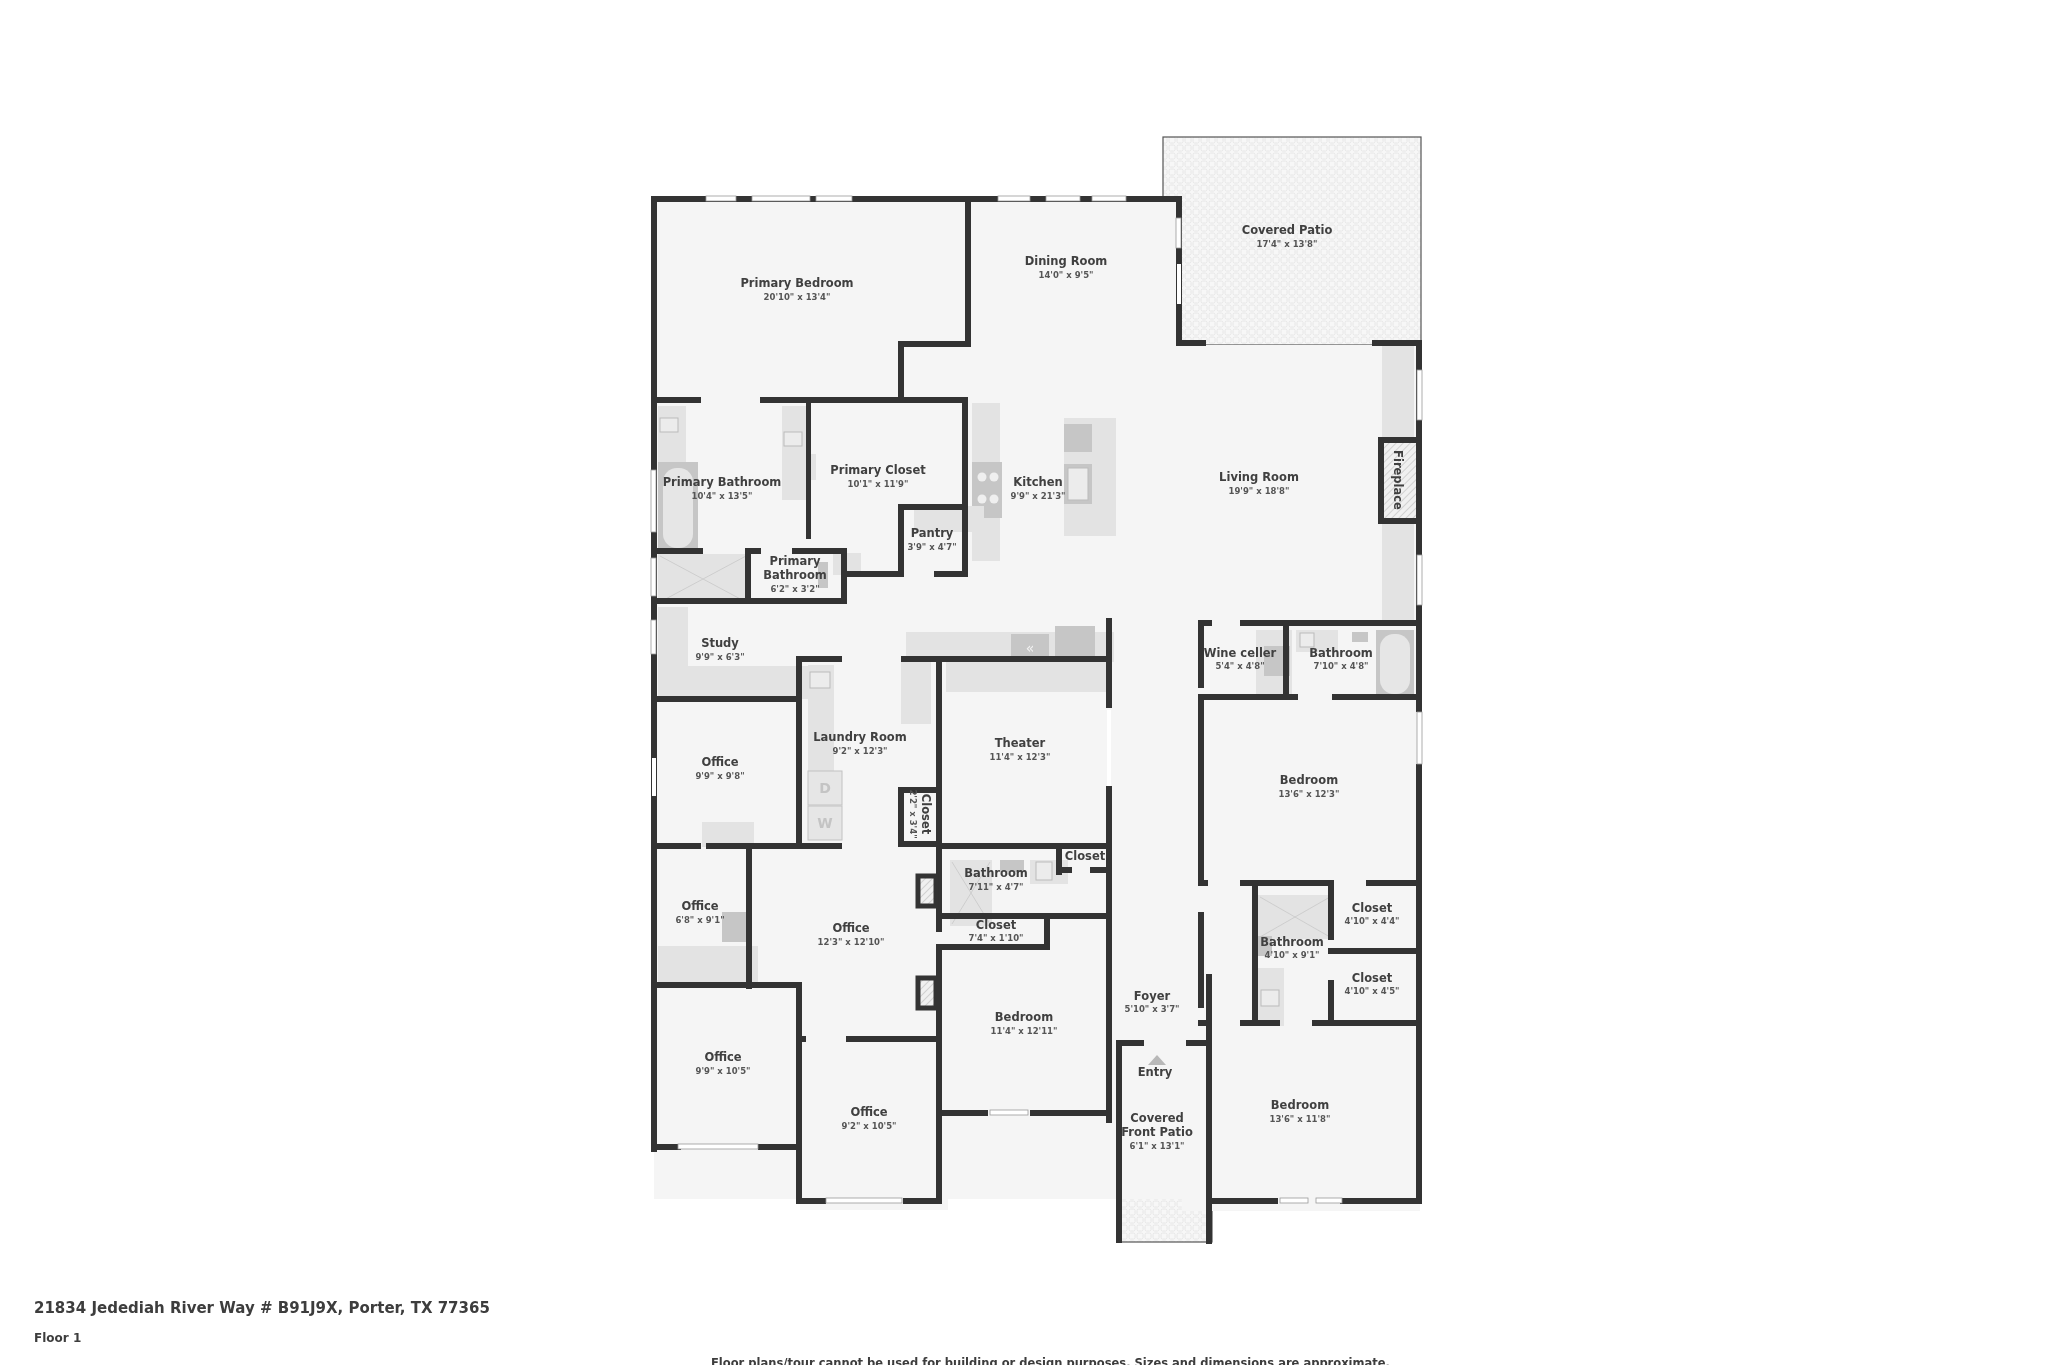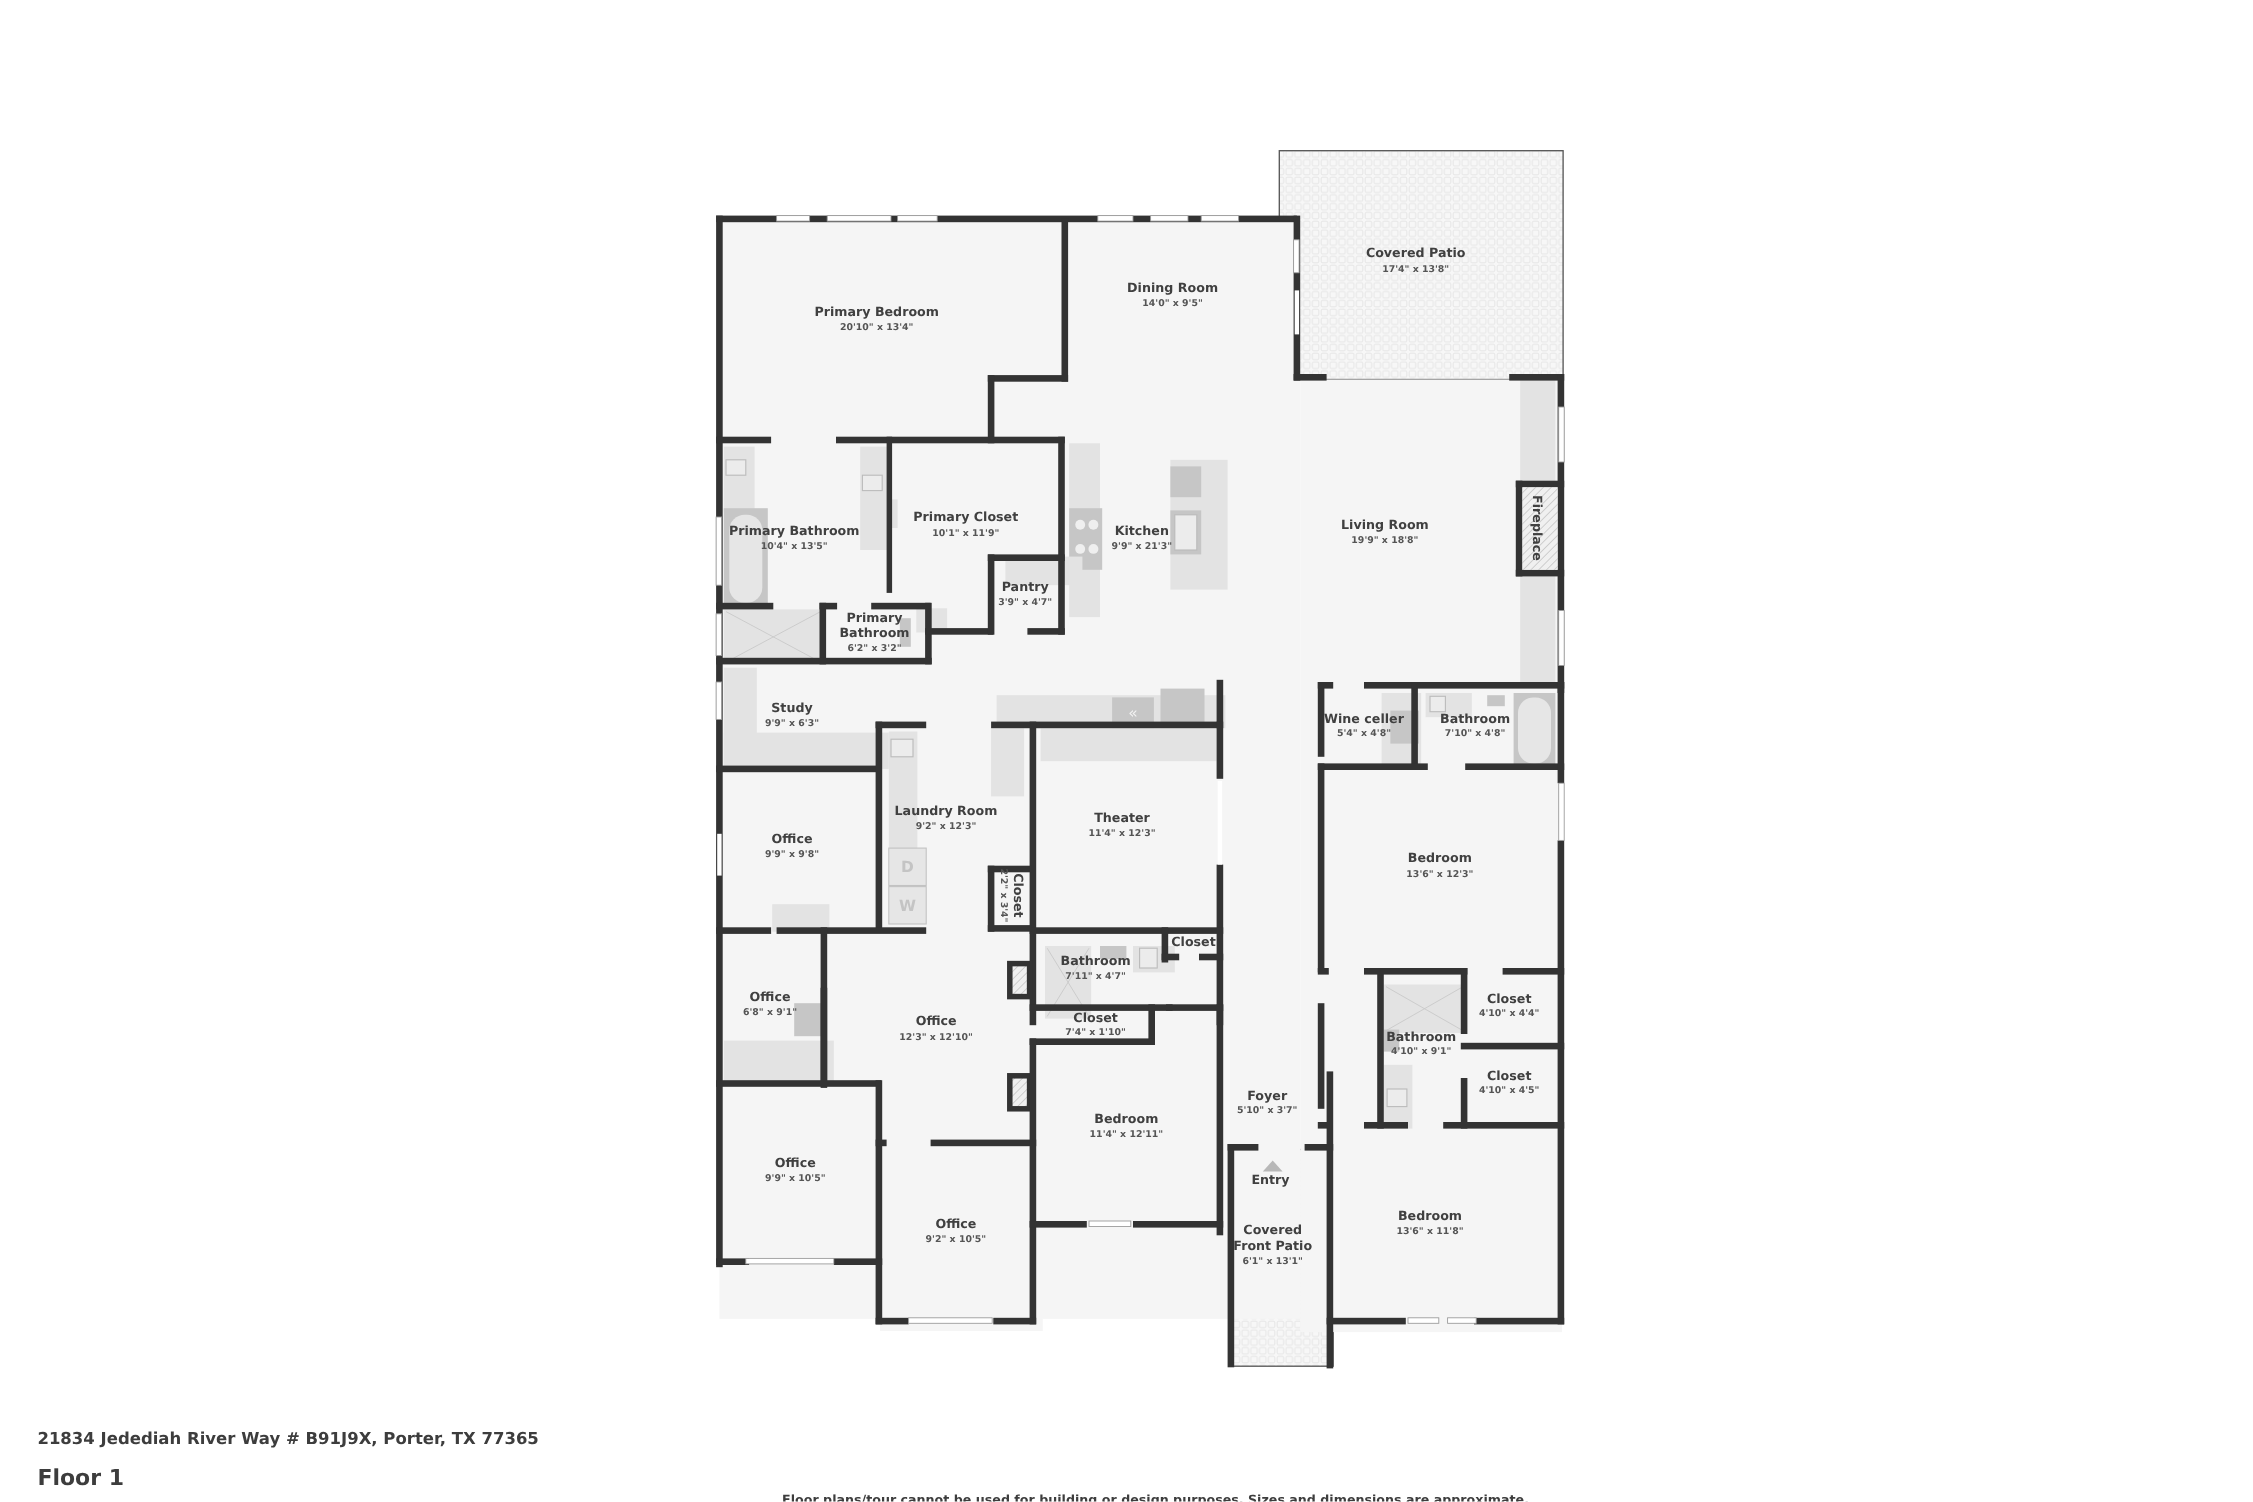--- a/index.html
+++ b/index.html
@@ -8,21 +8,21 @@
   #plan { position: absolute; left: 0; top: 0; width: 2048px; height: 1365px; }
   .room-name { font-size: 11.5px; font-weight: bold; fill: #404040; text-anchor: middle; }
   .room-dim { font-size: 8.5px; font-weight: bold; fill: #555; text-anchor: middle; }
   .wall { fill: #333333; }
   .floor { fill: #f5f5f5; }
   .fixture { fill: #e3e3e3; }
   .fixture-dark { fill: #c6c6c6; }
   .window { fill: #ffffff; stroke: #9a9a9a; stroke-width: 0.8; }
   .opening { fill: #ffffff; }
   .footer-address { position: absolute; left: 34px; top: 1299px; font-size: 15px; font-weight: bold; color: #3d3d3d; }
-  .footer-floor { position: absolute; left: 34px; top: 1331px; font-size: 20px; font-weight: bold; color: #3d3d3d; }
+  .footer-floor { position: absolute; left: 34px; top: 1331px; font-size: 12px; font-weight: bold; color: #3d3d3d; }
   .footer-disclaimer { position: absolute; left: 711px; top: 1336px; width: 680px; font-size: 11.5px; font-weight: bold; color: #3d3d3d; margin-top: 20px; }
 </style>
 </head>
 <body>
 
 <svg id="plan" viewBox="0 0 2048 1365" xmlns="http://www.w3.org/2000/svg">
   <defs>
     <pattern id="tiles" width="8" height="8" patternUnits="userSpaceOnUse">
       <rect width="8" height="8" fill="#f7f7f7"></rect>
       <rect x="1" y="1" width="6" height="6" rx="1.5" fill="none" stroke="#e2e2e2" stroke-width="0.8"></rect>

